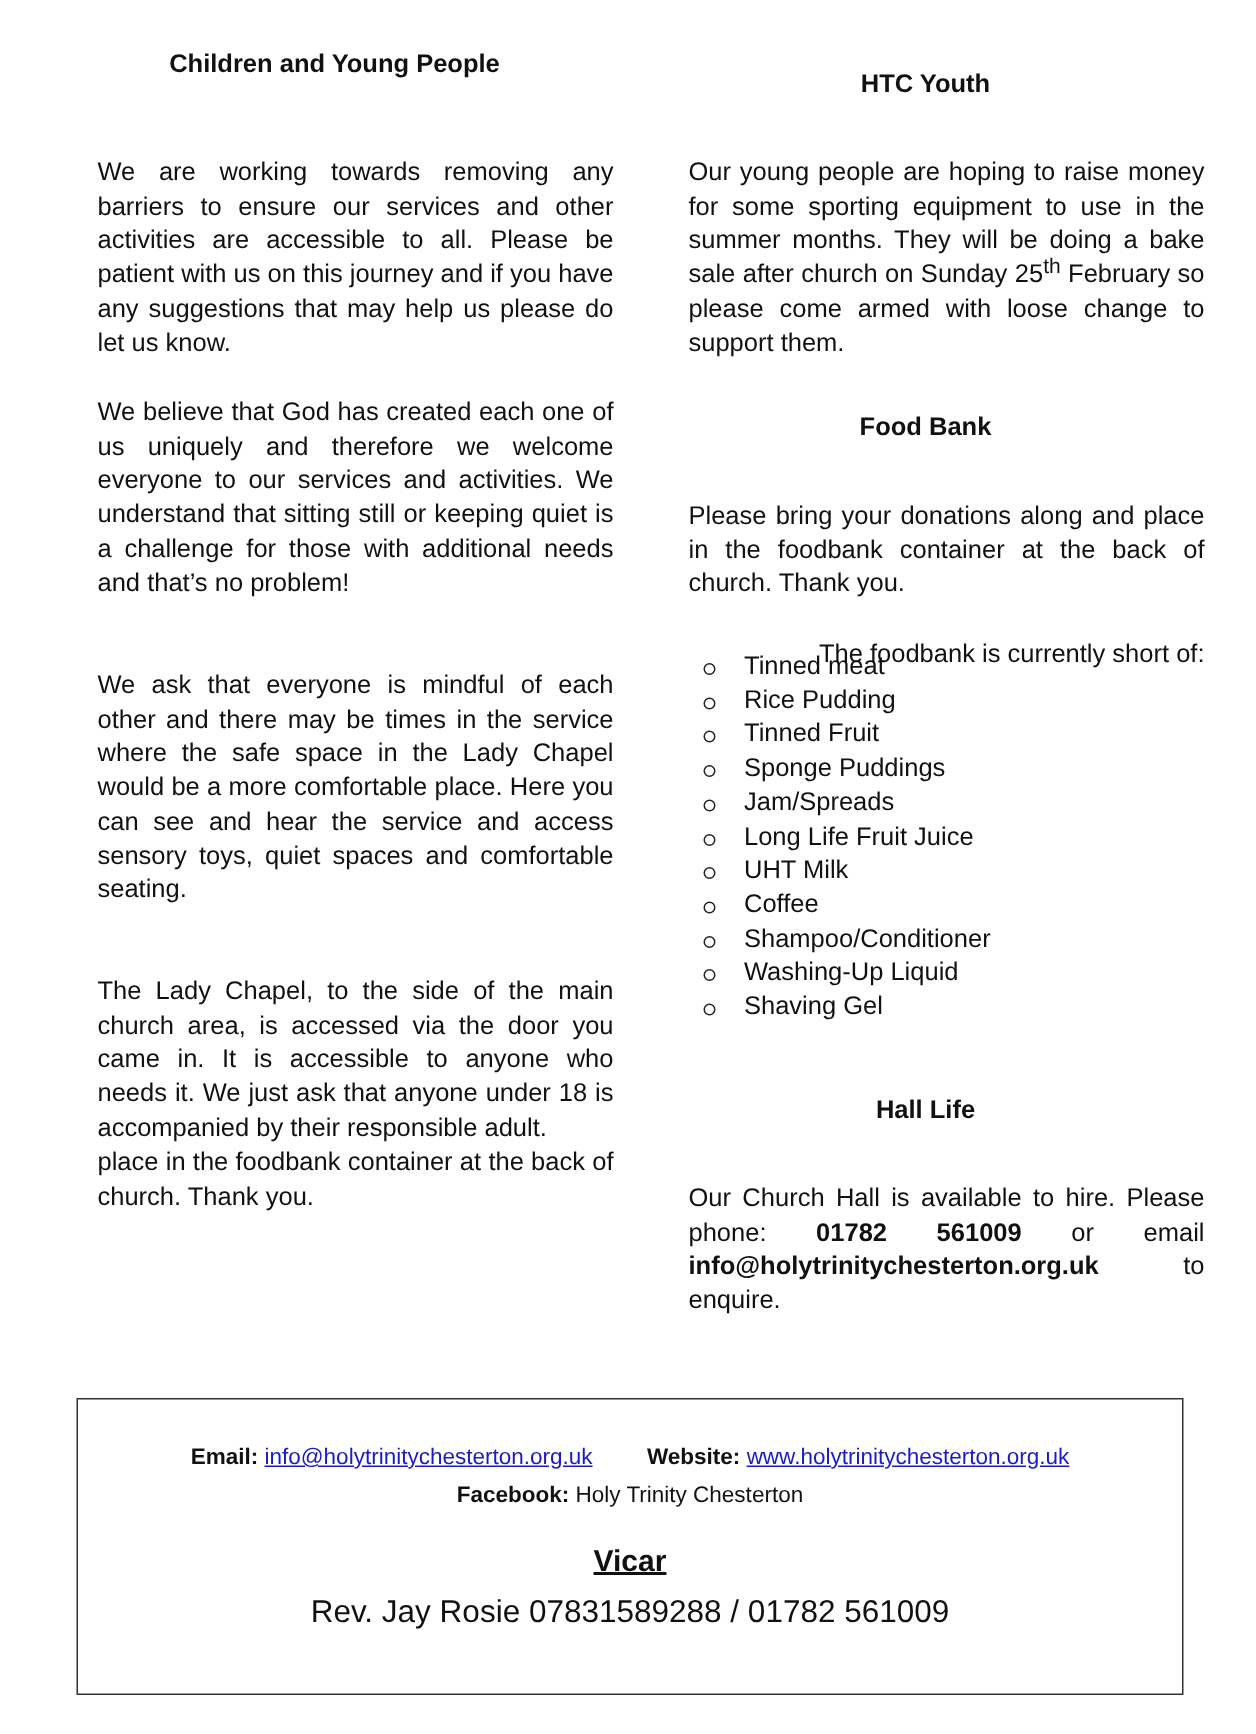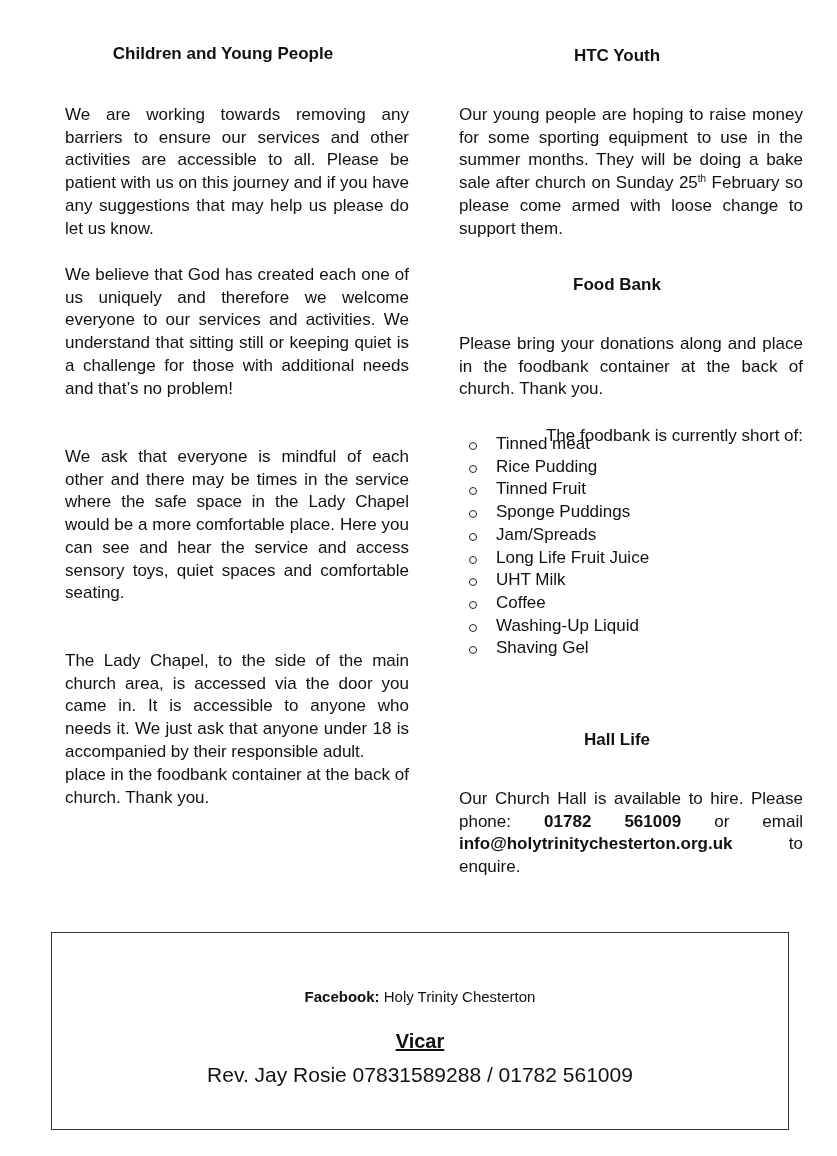--- a/index.html
+++ b/index.html
@@ -6,38 +6,38 @@
   body { width: 837px; height: 1156px; position: relative; overflow: hidden;
          font-family: "Liberation Sans", sans-serif; color: #111; }
   .col { position: absolute; top: 0; width: 344px; font-size: 17px; line-height: 22.7px; }
   .col.left { left: 51px; }
   .col.right { left: 445px; }
   .col h2 { font-size: 17px; font-weight: bold; text-align: center; margin: 0; line-height: 22px; }
   .col p { margin: 14px; text-align: justify; }
   .list { list-style: none; margin: 0; padding: 0 0 0 24px; }
   .list li { position: relative; padding-left: 27px; line-height: 22.7px; }
   .bullet { position: absolute; left: 0; top: 9px; width: 8px; height: 8px; border: 1.3px solid #222; border-radius: 50%; box-sizing: border-box; }
-  sup { font-size: 10px; line-height: 0; vertical-align: 6px; }
+  sup { font-size: 14px; line-height: 0; vertical-align: 6px; }
   b.bold { font-weight: bold; }
 
   .footer-box { position: absolute; left: 51px; top: 932px; width: 738px; height: 198px;
                 border: 1.3px solid #333; box-sizing: border-box; text-align: center; }
   .contact-line { position: absolute; left: 0; right: 0; font-family: "Liberation Sans", sans-serif;
                   font-size: 15px; line-height: 20px; color: #111; white-space: nowrap; }
   .contact-line .lbl { font-weight: bold; }
   a.link { color: #1a1acc; text-decoration: underline; }
   .vicar-title { position: absolute; left: 0; right: 0; top: 97px; font-size: 20px; font-weight: bold;
                  text-decoration: underline; line-height: 22px; }
   .vicar-line { position: absolute; left: 0; right: 0; font-size: 21px; line-height: 22px; }
 </style>
 </head>
 <body>
 
 <div class="col left">
-  <h2 style="position:absolute; top:43px; left:0; right:0;">Children and Young People</h2>
+  <h2 style="position:absolute; top:32px; left:0; right:0;">Children and Young People</h2>
   <p style="position:absolute; top:90px; left:0; width:344px;">We are working towards removing any barriers to ensure our services and other activities are accessible to all. Please be patient with us on this journey and if you have any suggestions that may help us please do let us know.</p>
   <p style="position:absolute; top:250px; left:0; width:344px;">We believe that God has created each one of us uniquely and therefore we welcome everyone to our services and activities. We understand that sitting still or keeping quiet is a challenge for those with additional needs and that’s no problem!</p>
   <p style="position:absolute; top:432px; left:0; width:344px;">We ask that everyone is mindful of each other and there may be times in the service where the safe space in the Lady Chapel would be a more comfortable place. Here you can see and hear the service and access sensory toys, quiet spaces and comfortable seating.</p>
   <p style="position:absolute; top:636px; left:0; width:344px;">The Lady Chapel, to the side of the main church area, is accessed via the door you came in. It is accessible to anyone who needs it. We just ask that anyone under 18 is accompanied by their responsible adult.</p>
   <p style="position:absolute; top:750px; left:0; width:344px;">place in the foodbank container at the back of church. Thank you.</p>
 </div>
 
 <div class="col right">
   <h2 style="position:absolute; top:45px; left:0; right:0;">HTC Youth</h2>
   <p style="position:absolute; top:90px; left:0; width:344px;"><span>Our young people are hoping to raise money for some sporting equipment to use in the summer months. They will be doing a bake sale after church on Sunday 25</span><sup>th</sup><span> February so please come armed with loose change to support them.</span></p>
@@ -47,28 +47,36 @@
   <p style="position:absolute; top:411px; left:0; width:344px; text-align:right;">The foodbank is currently short of:</p>
   <ul class="list" style="position:absolute; top:433px; left:0; width:320px;">
     <li><span class="bullet"></span><span>Tinned meat</span></li>
     <li><span class="bullet"></span><span>Rice Pudding</span></li>
     <li><span class="bullet"></span><span>Tinned Fruit</span></li>
     <li><span class="bullet"></span><span>Sponge Puddings</span></li>
     <li><span class="bullet"></span><span>Jam/Spreads</span></li>
     <li><span class="bullet"></span><span>Long Life Fruit Juice</span></li>
     <li><span class="bullet"></span><span>UHT Milk</span></li>
     <li><span class="bullet"></span><span>Coffee</span></li>
+    <li><span class="bullet"></span><span>Shampoo/Conditioner</span></li>
     <li><span class="bullet"></span><span>Washing-Up Liquid</span></li>
     <li><span class="bullet"></span><span>Shaving Gel</span></li>
   </ul>
 
   <h2 style="position:absolute; top:729px; left:0; right:0;">Hall Life</h2>
   <p style="position:absolute; top:774px; left:0; width:344px;"><span>Our Church Hall is available to hire. Please phone: </span><b class="bold">01782 561009</b><span> or email </span><b class="bold">info@holytrinitychesterton.org.uk</b><span> to enquire.</span></p>
 </div>
 
 <div class="footer-box">
+  <div class="contact-line" style="top:29px;">
+    <span class="lbl">Email:</span>
+    <a class="link">info@holytrinitychesterton.org.uk</a>
+    <span style="display:inline-block; width:28px;"></span>
+    <span class="lbl">Website:</span>
+    <a class="link">www.holytrinitychesterton.org.uk</a>
+  </div>
   <div class="contact-line" style="top:54px;">
     <span class="lbl">Facebook:</span>
     <span>Holy Trinity Chesterton</span>
   </div>
   <div class="vicar-title">Vicar</div>
   <div class="vicar-line" style="top:131px;">Rev. Jay Rosie 07831589288 / 01782 561009</div>
 </div>
 
 </body></html>

